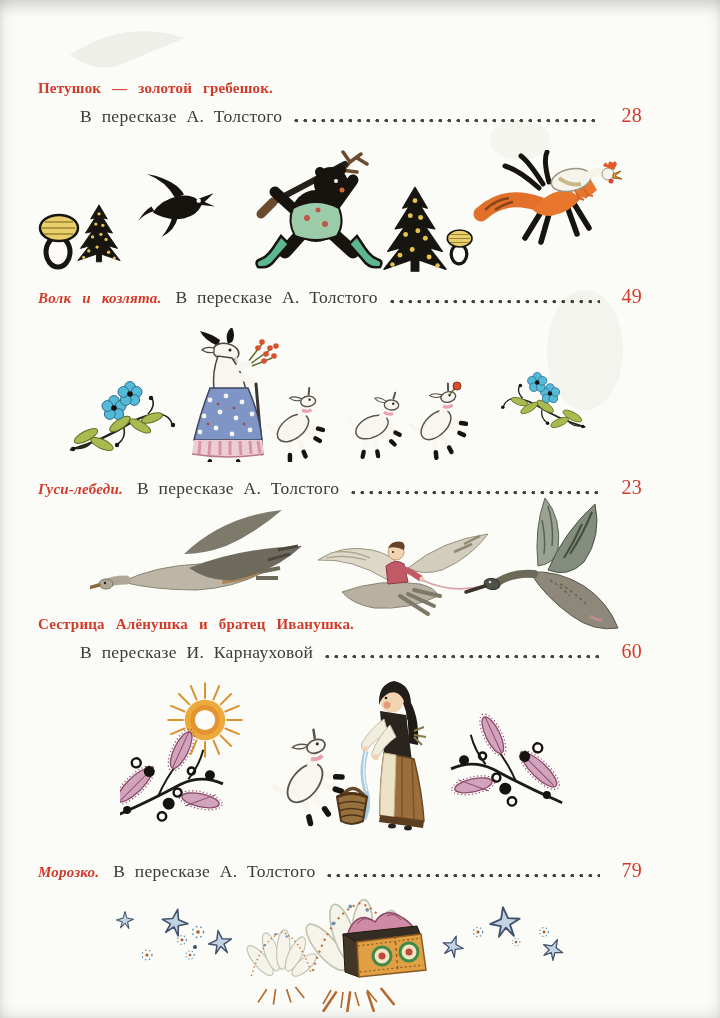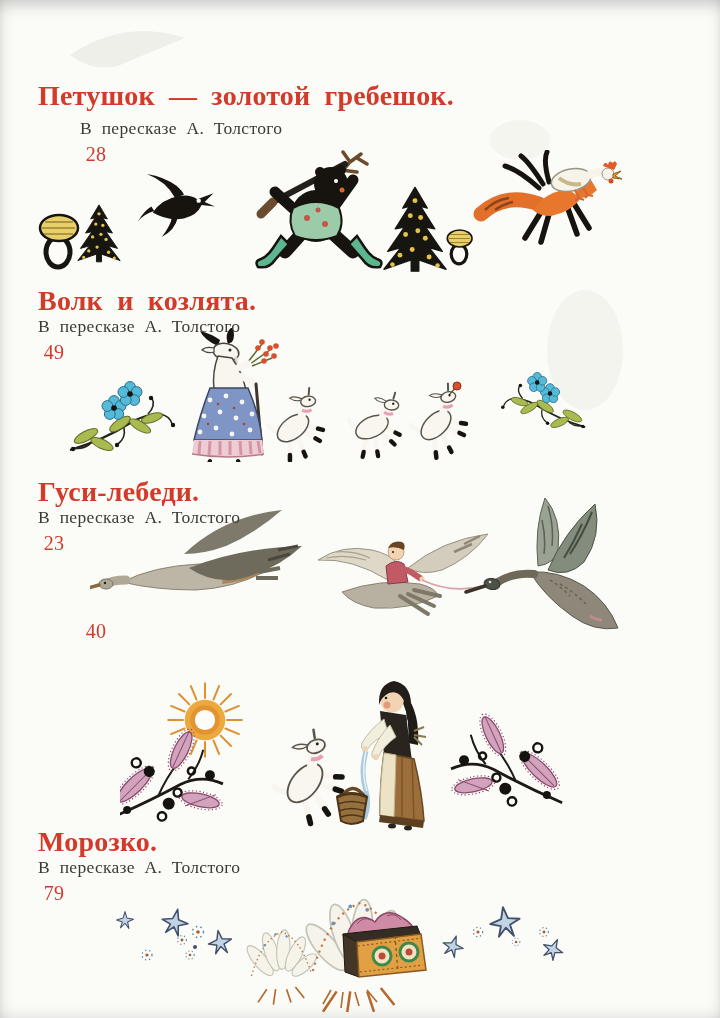--- a/index.html
+++ b/index.html
@@ -6,31 +6,31 @@
   .page{position:relative;width:720px;height:1018px;background:#fbfbf8;overflow:hidden;
         font-family:"Liberation Serif","DejaVu Serif",serif;}
   .page::after{content:"";position:absolute;inset:0;pointer-events:none;z-index:9;
         box-shadow:inset 0 14px 16px -10px rgba(110,110,108,.38),
                    inset 12px 0 14px -12px rgba(130,130,128,.28),
                    inset -12px 0 14px -12px rgba(130,130,128,.20),
                    inset 0 -12px 14px -10px rgba(130,130,128,.22);}
   .ghosts{position:absolute;left:0;top:0;z-index:0;}
   .illus{position:absolute;z-index:1;}
   .entry{position:absolute;left:38px;width:604px;z-index:2;}
-  .title{color:#d23a2a;font-weight:bold;font-size:28px;line-height:1.12;
+  .title{color:#d23a2a;font-weight:bold;font-size:15px;line-height:1.12;
          word-spacing:7px;letter-spacing:.2px;}
   h2.title{margin:0 0 7px 0;}
   .subline{display:flex;align-items:baseline;font-size:17.5px;color:#3c3a36;
-           word-spacing:5px;letter-spacing:.3px;flex-direction:column;}
-  .subline .title{margin-right:14px;}
+           word-spacing:5px;letter-spacing:.3px;}
+  .subline .title{margin-right:14px;font-style:italic;}
   .indent{padding-left:42px;}
   .dots{flex:1;align-self:flex-end;height:5px;margin:0 10px 4px 12px;
         background-image:radial-gradient(circle at 2.2px 2.6px,#46423c 1.6px,transparent 2px);
         background-size:9px 5px;background-repeat:repeat-x;}
-  .pagenum{color:#d23a2a;font-size:20px;min-width:32px;text-align:center;}
+  .pagenum{color:#d23a2a;font-size:20px;min-width:32px;text-align:right;}
 </style>
 </head>
 <body>
 
 <div class="page">
 
   <svg width="0" height="0" style="position:absolute">
     <defs>
       <g id="fir">
         <path d="M0,-58 L13,-36 L6,-38 L21,-14 L11,-16 L29,10 L15,6 L33,29 L4,19 L4,31 L-4,31 L-4,19 L-33,29 L-15,6 L-29,10 L-11,-16 L-21,-14 L-6,-38 L-13,-36 Z" fill="#17150f" stroke="#17150f" stroke-width="1.5" stroke-linejoin="round"></path>
@@ -327,23 +327,25 @@
       <path d="M470,96 q14,8 26,20 M460,92 q10,6 20,16" stroke="#6a644f" stroke-width="1.5" fill="none" stroke-dasharray="3 3"></path>
       <path d="M444,86 Q424,84 408,94" stroke="#6e6858" stroke-width="8" fill="none" stroke-linecap="round"></path>
       <ellipse cx="402" cy="96" rx="8" ry="5.5" fill="#4e5246" stroke="#333" stroke-width="1" transform="rotate(10 402 96)"></ellipse>
       <path d="M395,98 L376,104" stroke="#3a3428" stroke-width="3.5" stroke-linecap="round"></path>
       <circle cx="400" cy="94" r="1.3" fill="#ddd"></circle>
       <path d="M500,128 q6,4 12,4" stroke="#c08a8a" stroke-width="3" fill="none"></path>
     </g>
   </svg>
 
   <section class="entry" style="top:616px">
+    <h2 class="title">Сестрица Алёнушка и братец Иванушка.</h2>
     <div class="subline indent">
+      <span>В пересказе И. Карнауховой</span>
       <span class="dots"></span>
-      <span class="pagenum">40</span>
+      <span class="pagenum">60</span>
     </div>
   </section>
 
   <svg class="illus" style="left:120px;top:675px" width="525" height="156" viewBox="0 0 525 156">
     <g transform="translate(85,45) scale(0.92)">
       <path d="M24,0 L40,0 M22.2,9.2 L36.9,15.3 M17,17 L28.3,28.3 M9.2,22.2 L15.3,36.9 M0,24 L0,40 M-9.2,22.2 L-15.3,36.9 M-17,17 L-28.3,28.3 M-22.2,9.2 L-36.9,15.3 M-24,0 L-40,0 M-22.2,-9.2 L-36.9,-15.3 M-17,-17 L-28.3,-28.3 M-9.2,-22.2 L-15.3,-36.9 M0,-24 L0,-40 M9.2,-22.2 L15.3,-36.9 M17,-17 L28.3,-28.3 M22.2,-9.2 L36.9,-15.3" stroke="#dd9232" stroke-width="2.2" stroke-linecap="round"></path>
       <circle r="22" fill="#eca93e"></circle>
       <circle r="16" fill="#e39430"></circle>
       <circle r="11" fill="#fdfcf8"></circle>
     </g>
@@ -372,21 +374,21 @@
     </g>
     <g>
       <path d="M220,124 Q232,104 245,122" stroke="#6a4a26" stroke-width="3.5" fill="none"></path>
       <path d="M217,122 Q231,115 247,122 L243,146 Q231,152 221,146 Z" fill="#96713d" stroke="#4e3418" stroke-width="2"></path>
       <path d="M218,129 Q231,124 246,129 M219,136 Q231,131 245,136 M221,142 Q231,138 243,142" stroke="#4e3418" stroke-width="1.4" fill="none"></path>
       <path d="M217,122 Q231,115 247,122" stroke="#4e3418" stroke-width="3" fill="none"></path>
     </g>
     <use href="#sprigBerry" transform="translate(390,88) scale(-1,1) rotate(-6)"></use>
   </svg>
 
-  <section class="entry" style="top:826px">
+  <section class="entry" style="top:859px">
     <div class="subline">
       <span class="title">Морозко.</span>
       <span>В пересказе А. Толстого</span>
       <span class="dots"></span>
       <span class="pagenum">79</span>
     </div>
   </section>
 
   <svg class="illus" style="left:95px;top:872px" width="560" height="140" viewBox="0 0 560 140">
     <use href="#star4" transform="translate(30,48) scale(0.65)"></use>

